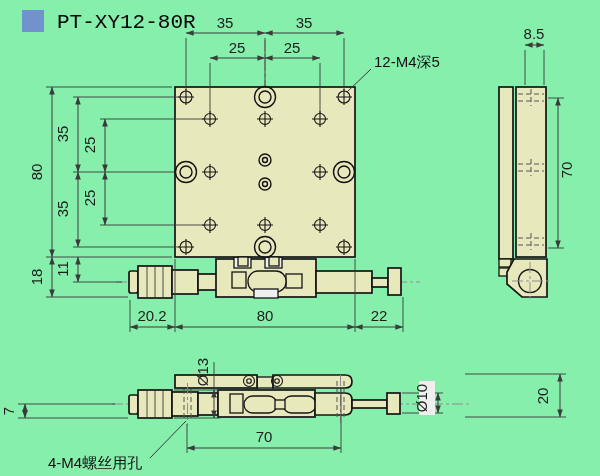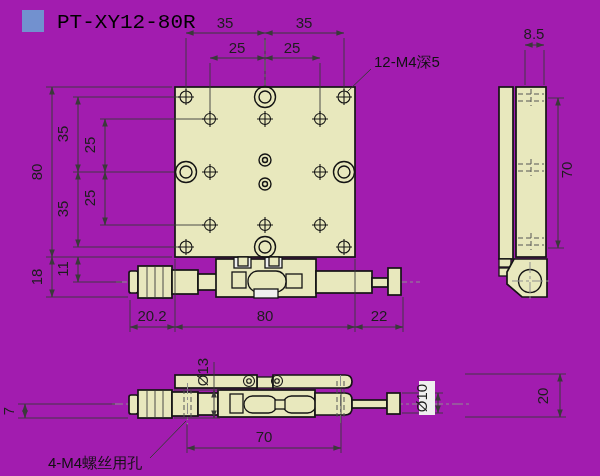--- a/index.html
+++ b/index.html
@@ -1,17 +1,17 @@
 <!DOCTYPE html>
 <html><head>
 <meta charset="utf-8">
 <style>
   html,body{margin:0;padding:0;}
   body{background:#efefef;font-family:"Liberation Sans",sans-serif;}
-  .canvas{position:relative;width:600px;height:476px;background:#a21caf;overflow:hidden;}
+  .canvas{position:relative;width:600px;height:476px;background:#86efac;overflow:hidden;}
   svg{display:block;}
   .part{fill:#e8e8bd;stroke:#141414;stroke-width:1.7;}
   .part2f{fill:#e8e8bd;stroke:#141414;stroke-width:1.3;}
   .cut{fill:#efefef;stroke:#141414;stroke-width:1.3;}
   .hole{fill:none;stroke:#141414;stroke-width:1.4;}
   .holethin{fill:none;stroke:#141414;stroke-width:1.1;}
   .rib{stroke:#3a3a3a;stroke-width:0.9;fill:none;}
   .dim{stroke:#3a3a3a;stroke-width:1;fill:none;}
   .ext{stroke:#3a3a3a;stroke-width:0.9;fill:none;}
   .cl{stroke:#8f8f8f;stroke-width:1;stroke-dasharray:11 3 3 3;fill:none;}

